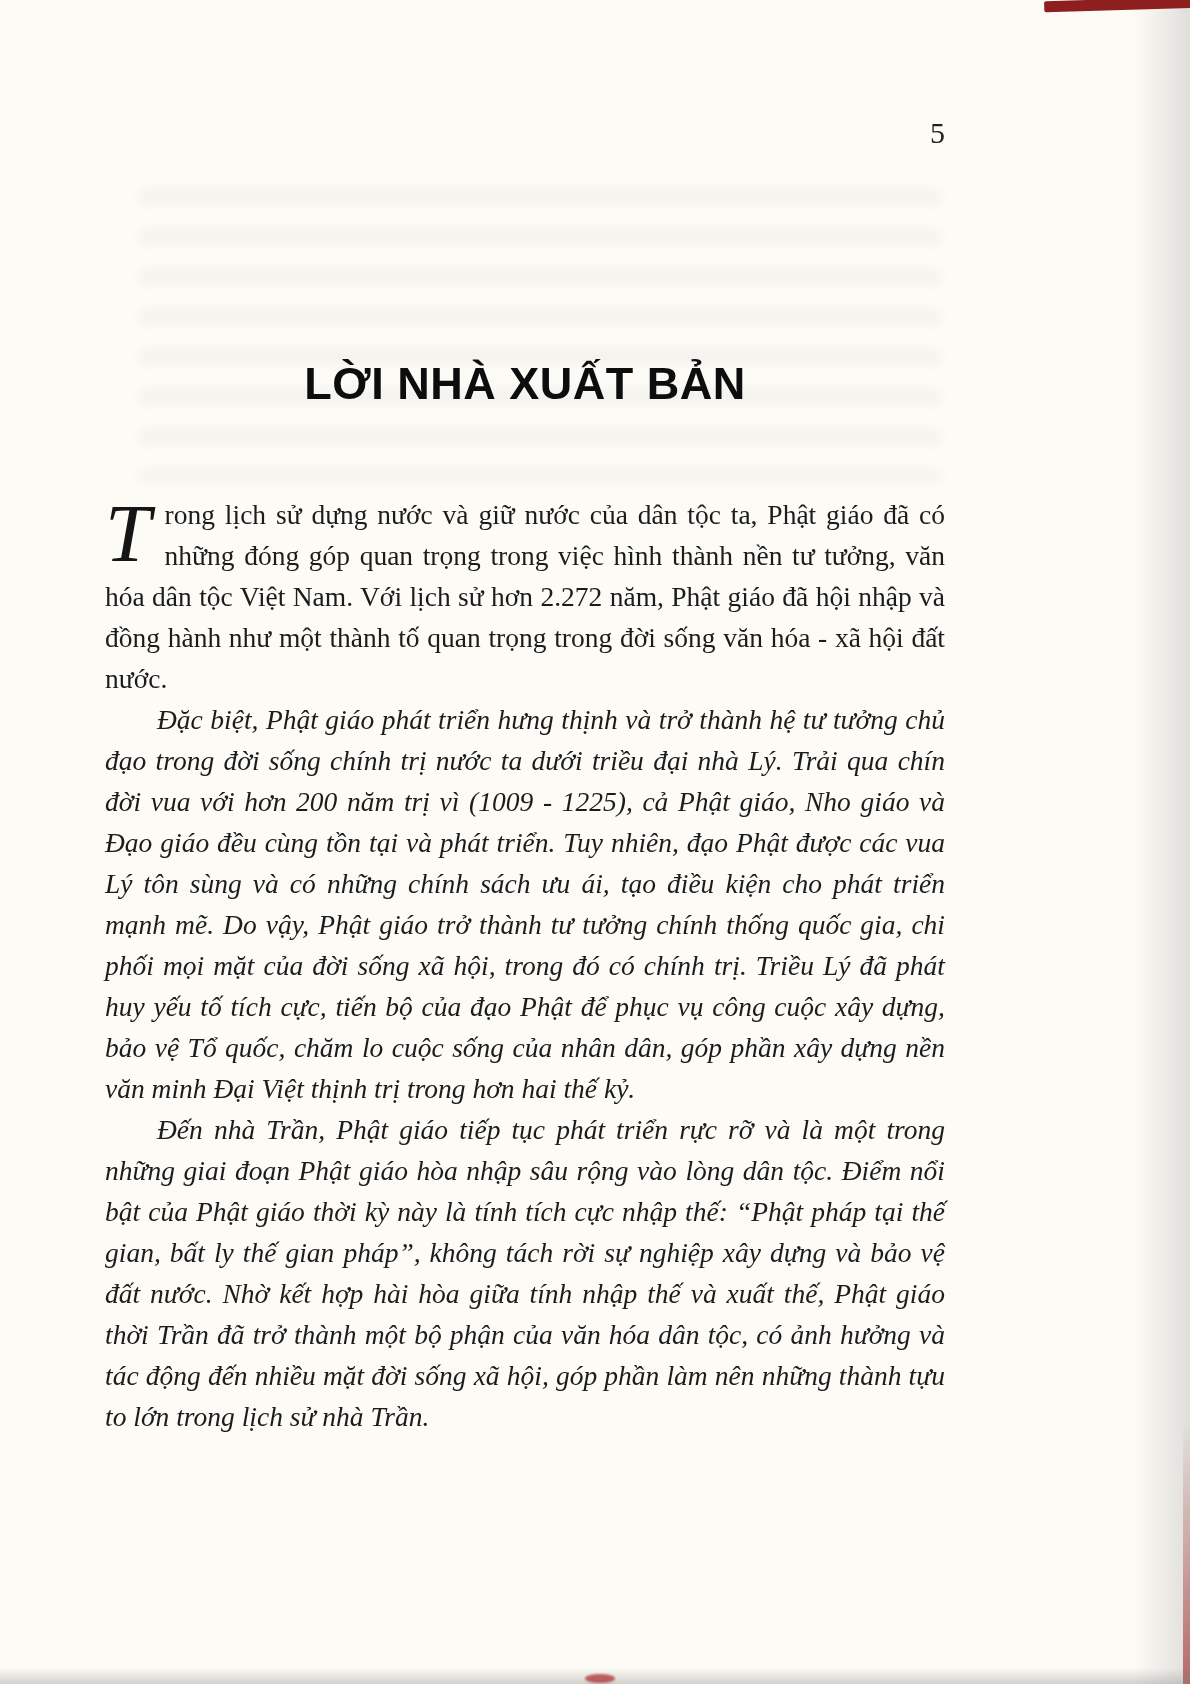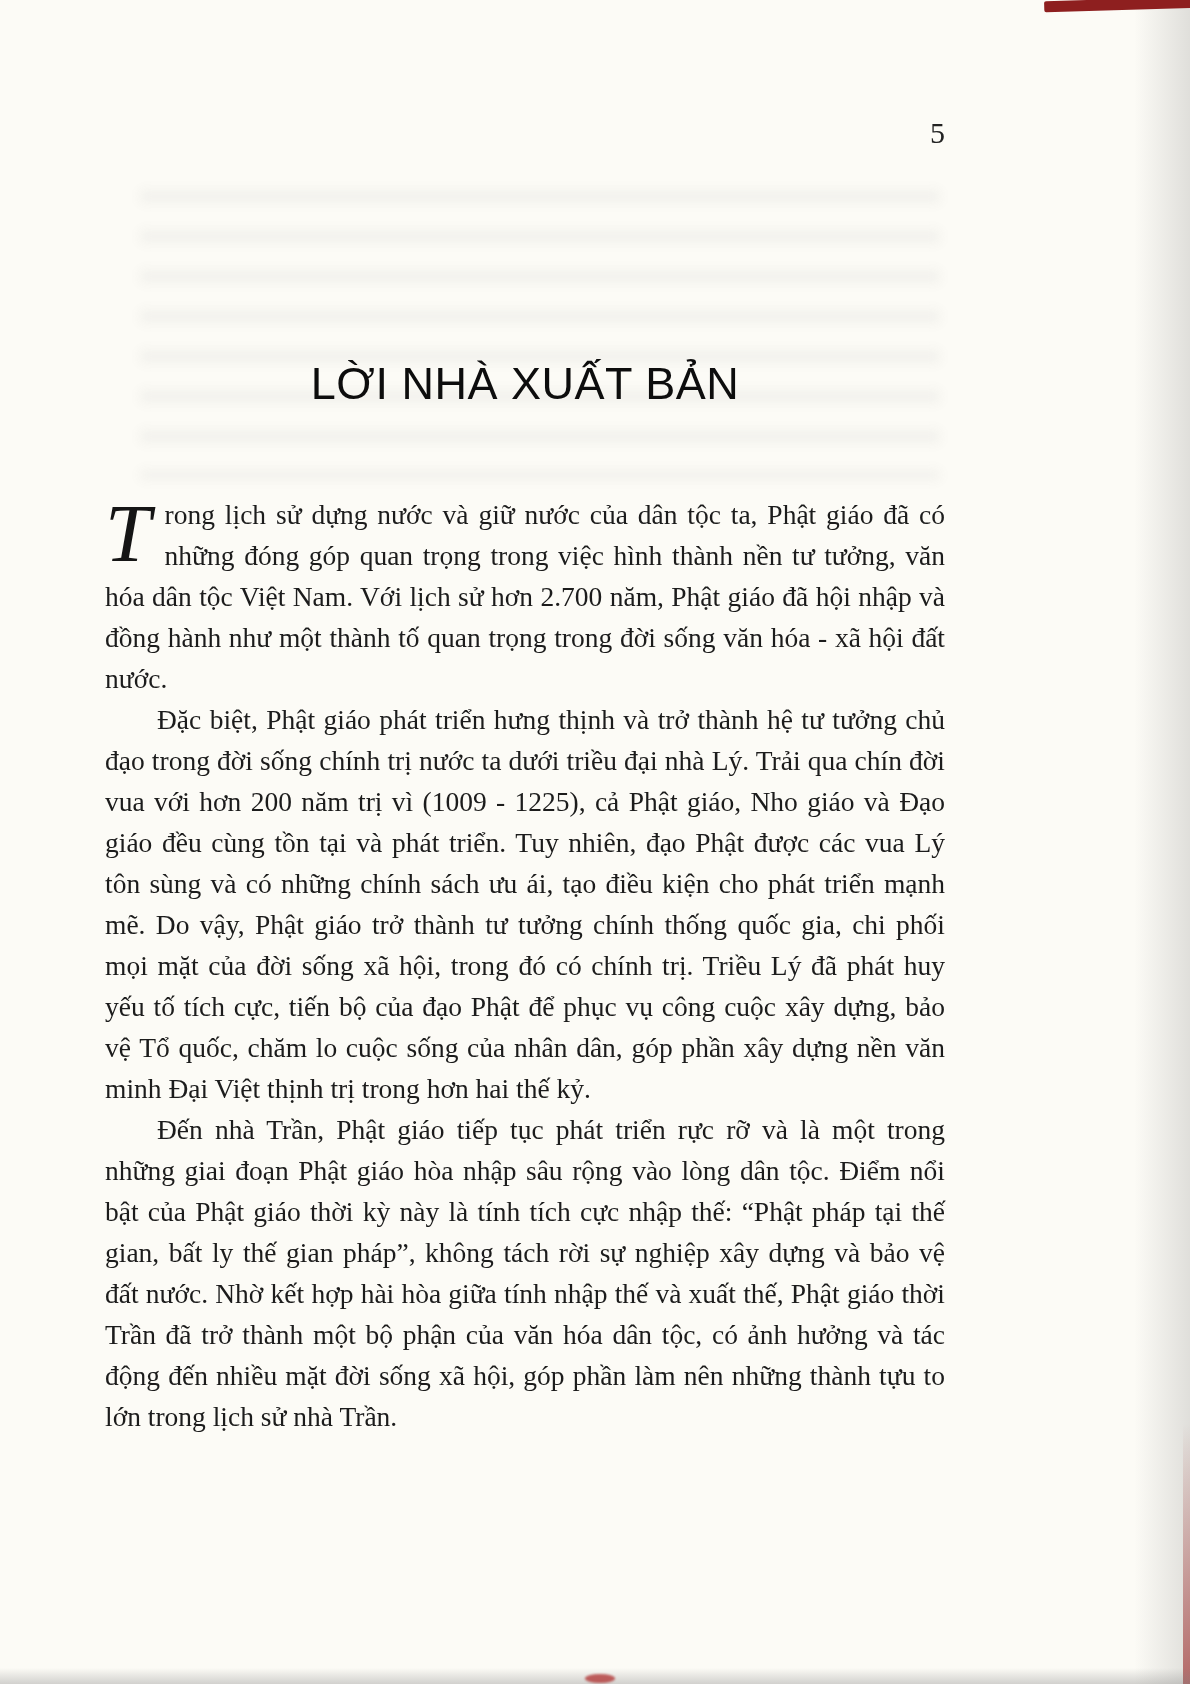--- a/index.html
+++ b/index.html
@@ -40,36 +40,36 @@
     margin-top: 116px;
     text-align: right;
     font-size: 30px;
     color: #222;
   }
 
   .page-title {
     margin: 208px 0 0 0;
     text-align: center;
     font-family: "Liberation Sans", sans-serif;
-    font-weight: normal;
+    font-weight: bold;
     font-size: 45px;
     letter-spacing: 0.5px;
     color: #0d0d0d;
   }
 
   .body-text { margin-top: 84px; }
 
   .para {
     margin: 0;
     font-size: 27.5px;
     line-height: 41px;
     text-align: justify;
     color: #1c1c1c;
   }
-  .para.indent { text-indent: 52px; }
+  .para.indent { text-indent: 52px; font-style: italic; }
 
   .dropcap {
     float: left;
     font-style: italic;
     font-size: 82px;
     line-height: 72px;
     margin: 4px 14px 0 0;
     color: #151515;
   }
 
@@ -117,21 +117,21 @@
 
   <div class="content">
 
     <div class="page-number">5</div>
 
     <h1 class="page-title">LỜI NHÀ XUẤT BẢN</h1>
 
     <div class="body-text">
 
       <p class="para">
-        <span class="dropcap">T</span><span>rong lịch sử dựng nước và giữ nước của dân tộc ta, Phật giáo đã có những đóng góp quan trọng trong việc hình thành nền tư tưởng, văn hóa dân tộc Việt Nam. Với lịch sử hơn 2.700 năm, Phật giáo đã hội nhập và đồng hành như một thành tố quan trọng trong đời sống văn hóa - xã hội đất nước.</span>
+        <span class="dropcap">T</span><span>rong lịch sử dựng nước và giữ nước của dân tộc ta, Phật giáo đã có những đóng góp quan trọng trong việc hình thành nền tư tưởng, văn hóa dân tộc Việt Nam. Với lịch sử hơn 2.272 năm, Phật giáo đã hội nhập và đồng hành như một thành tố quan trọng trong đời sống văn hóa - xã hội đất nước.</span>
       </p>
 
       <p class="para indent">Đặc biệt, Phật giáo phát triển hưng thịnh và trở thành hệ tư tưởng chủ đạo trong đời sống chính trị nước ta dưới triều đại nhà Lý. Trải qua chín đời vua với hơn 200 năm trị vì (1009 - 1225), cả Phật giáo, Nho giáo và Đạo giáo đều cùng tồn tại và phát triển. Tuy nhiên, đạo Phật được các vua Lý tôn sùng và có những chính sách ưu ái, tạo điều kiện cho phát triển mạnh mẽ. Do vậy, Phật giáo trở thành tư tưởng chính thống quốc gia, chi phối mọi mặt của đời sống xã hội, trong đó có chính trị. Triều Lý đã phát huy yếu tố tích cực, tiến bộ của đạo Phật để phục vụ công cuộc xây dựng, bảo vệ Tổ quốc, chăm lo cuộc sống của nhân dân, góp phần xây dựng nền văn minh Đại Việt thịnh trị trong hơn hai thế kỷ.</p>
 
       <p class="para indent">Đến nhà Trần, Phật giáo tiếp tục phát triển rực rỡ và là một trong những giai đoạn Phật giáo hòa nhập sâu rộng vào lòng dân tộc. Điểm nổi bật của Phật giáo thời kỳ này là tính tích cực nhập thế: “Phật pháp tại thế gian, bất ly thế gian pháp”, không tách rời sự nghiệp xây dựng và bảo vệ đất nước. Nhờ kết hợp hài hòa giữa tính nhập thế và xuất thế, Phật giáo thời Trần đã trở thành một bộ phận của văn hóa dân tộc, có ảnh hưởng và tác động đến nhiều mặt đời sống xã hội, góp phần làm nên những thành tựu to lớn trong lịch sử nhà Trần.</p>
 
 
     </div>
   </div>
 

